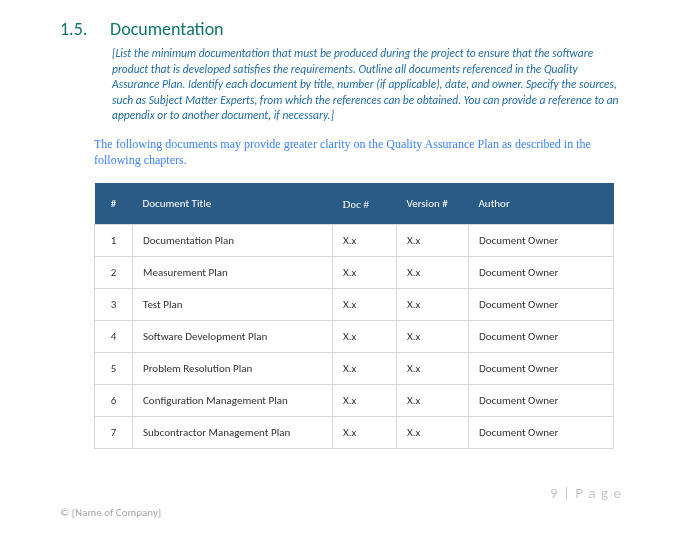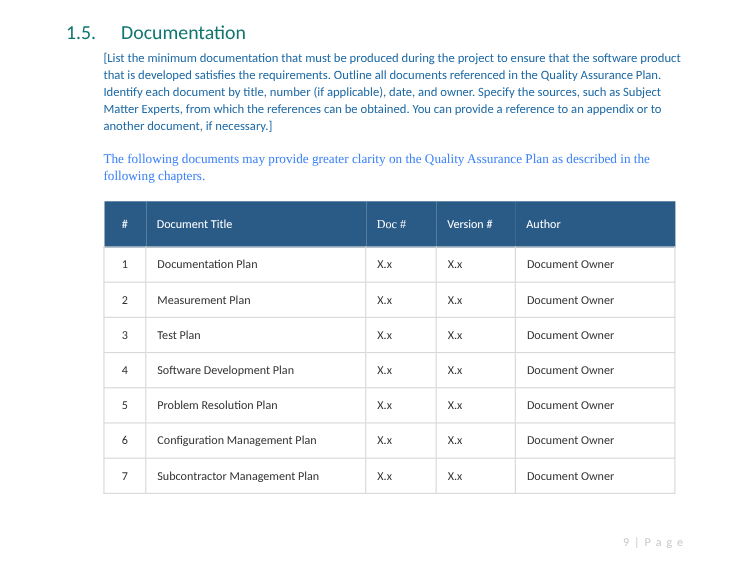--- a/index.html
+++ b/index.html
@@ -14,23 +14,24 @@
   }
   .heading {
     color: #0f766e;
     font-size: 18px;
     font-weight: 400;
     margin-bottom: 6px;
   }
   .heading .num { display: inline-block; width: 46px; }
   .instruction {
     color: #1f6aa5;
+    font-style: italic;
     font-size: 11.5px;
     line-height: 1.35;
-    margin: 0 0 12px 34px;
+    margin: 0 0 12px 52px;
   }
   .intro {
     font-family: Georgia, "Times New Roman", serif;
     font-size: 12px;
     line-height: 1.4;
     margin: 0 0 14px 34px;
     color: #3b82f6;
   }
   .doc-table {
     margin-left: 34px;
@@ -58,23 +59,23 @@
   .doc-table tbody td.col-num { text-align: center; }
   .footer {
     position: absolute;
     left: 60px;
     right: 60px;
     bottom: 14px;
   }
   .page-num {
     text-align: right;
     color: #c9c9c9;
-    font-size: 11px;
+    font-size: 15px;
     letter-spacing: 1px;
-    margin-bottom: 20px;
+    margin-bottom: 4px;
   }
   .copyright {
     color: #a8a8a8;
     font-size: 11px;
   }
 </style>
 </head>
 <body>
 
 <h2 class="heading">
@@ -144,13 +145,14 @@
         <td class="col-title">Subcontractor Management Plan</td>
         <td class="col-doc">X.x</td>
         <td class="col-version">X.x</td>
         <td class="col-author">Document Owner</td>
       </tr>
     </tbody>
 </table>
 
 <div class="footer">
   <div class="page-num">9 | P a g e</div>
+  <div class="copyright">© [Name of Company]</div>
 </div>
 
 </body></html>

